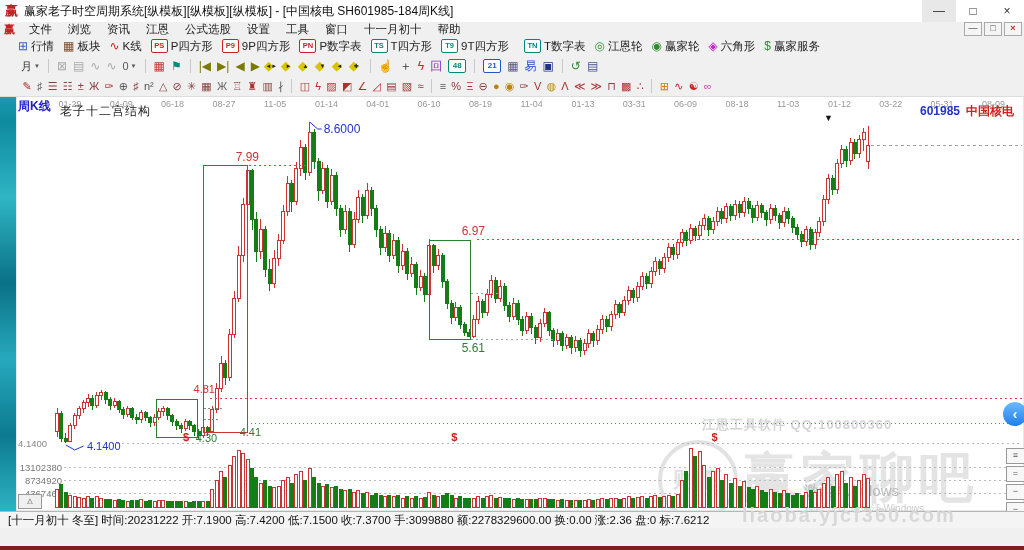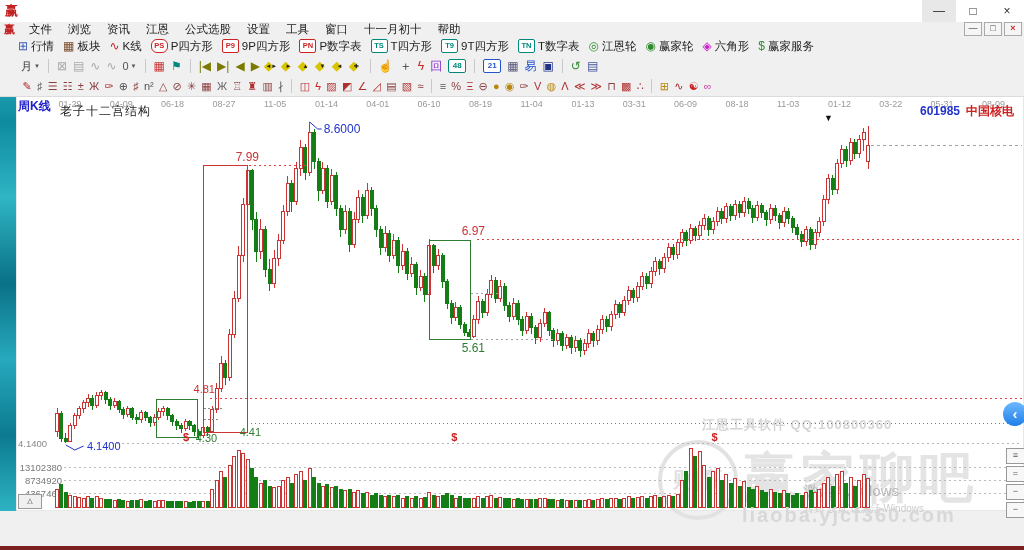--- a/index.html
+++ b/index.html
@@ -84,20 +84,21 @@
     padding-left:45px;z-index:20;box-sizing:border-box;white-space:nowrap;}
   .bottomstrip{position:absolute;left:0;top:546px;width:1024px;height:4px;background:#7b2020;z-index:20;}
 </style>
 </head>
 <body>
 
 <div class="screen">
 
   <div class="titlebar">
     <span class="title-icon">赢</span>
+    <span class="title-text">赢家老子时空周期系统[纵模板][纵模板][纵模板] - [中国核电  SH601985-184周K线]</span>
     <div class="win-controls">
       <div class="win-btn min">—</div>
       <div class="win-btn">□</div>
       <div class="win-btn">×</div>
     </div>
   </div>
 
   <div class="menubar">
     <span class="menu-logo">赢</span>
     <div id="menu-items" style="display:flex;">
@@ -126,41 +127,41 @@
       </div>
       <div class="tb1-item">
         <span class="g" style="color: rgb(122, 74, 42);">▦</span>
         <span class="lbl">板块</span>
       </div>
       <div class="tb1-item">
         <span class="g" style="color: rgb(204, 34, 34);">∿</span>
         <span class="lbl">K线</span>
       </div>
       <div class="tb1-item">
-        <span class="badge" style="color: rgb(204, 34, 34); border-color: rgb(204, 34, 34); border-radius: 6px;">PS</span>
+        <span class="badge" style="color: rgb(204, 34, 34); border-color: rgb(204, 34, 34);">PS</span>
         <span class="lbl">P四方形</span>
       </div>
       <div class="tb1-item">
         <span class="badge" style="color: rgb(204, 34, 34); border-color: rgb(204, 34, 34);">P9</span>
         <span class="lbl">9P四方形</span>
       </div>
       <div class="tb1-item">
         <span class="badge" style="color: rgb(204, 34, 34); border-color: rgb(204, 34, 34);">PN</span>
         <span class="lbl">P数字表</span>
       </div>
       <div class="tb1-item">
         <span class="badge" style="color: rgb(0, 137, 123); border-color: rgb(0, 137, 123);">TS</span>
         <span class="lbl">T四方形</span>
       </div>
       <div class="tb1-item">
         <span class="badge" style="color: rgb(0, 137, 123); border-color: rgb(0, 137, 123);">T9</span>
         <span class="lbl">9T四方形</span>
       </div>
       <div class="tb1-item">
-        <span class="badge" style="color: rgb(0, 137, 123); border-color: rgb(0, 137, 123);">TN</span>
+        <span class="badge" style="color: rgb(0, 137, 123); border-color: rgb(0, 137, 123); margin-left: 6px;">TN</span>
         <span class="lbl">T数字表</span>
       </div>
       <div class="tb1-item">
         <span class="g" style="color: rgb(46, 139, 46);">◎</span>
         <span class="lbl">江恩轮</span>
       </div>
       <div class="tb1-item">
         <span class="g" style="color: rgb(46, 139, 46);">◉</span>
         <span class="lbl">赢家轮</span>
       </div>
@@ -913,16 +914,19 @@
 
     <div class="chevron">‹</div>
     <div id="panebtns">
         <div class="panebtn" style="top: 352px;">≡</div>
         <div class="panebtn" style="top: 370px;">=</div>
         <div class="panebtn" style="top: 388px;">−</div>
         <div class="panebtn" style="top: 406px;">−</div>
       </div>
   </div>
 
+  <div class="statusbar">
+    <span id="status-text">[十一月初十 冬至] 时间:20231222 开:7.1900 高:7.4200 低:7.1500 收:7.3700 手:3099880 额:2278329600.00 换:0.00 涨:2.36 盘:0 标:7.6212</span>
+  </div>
   <div class="wm-site">liaoba.yjcf360.com</div>
 
   <div class="bottomstrip"></div>
 </div>
 
 </body></html>

